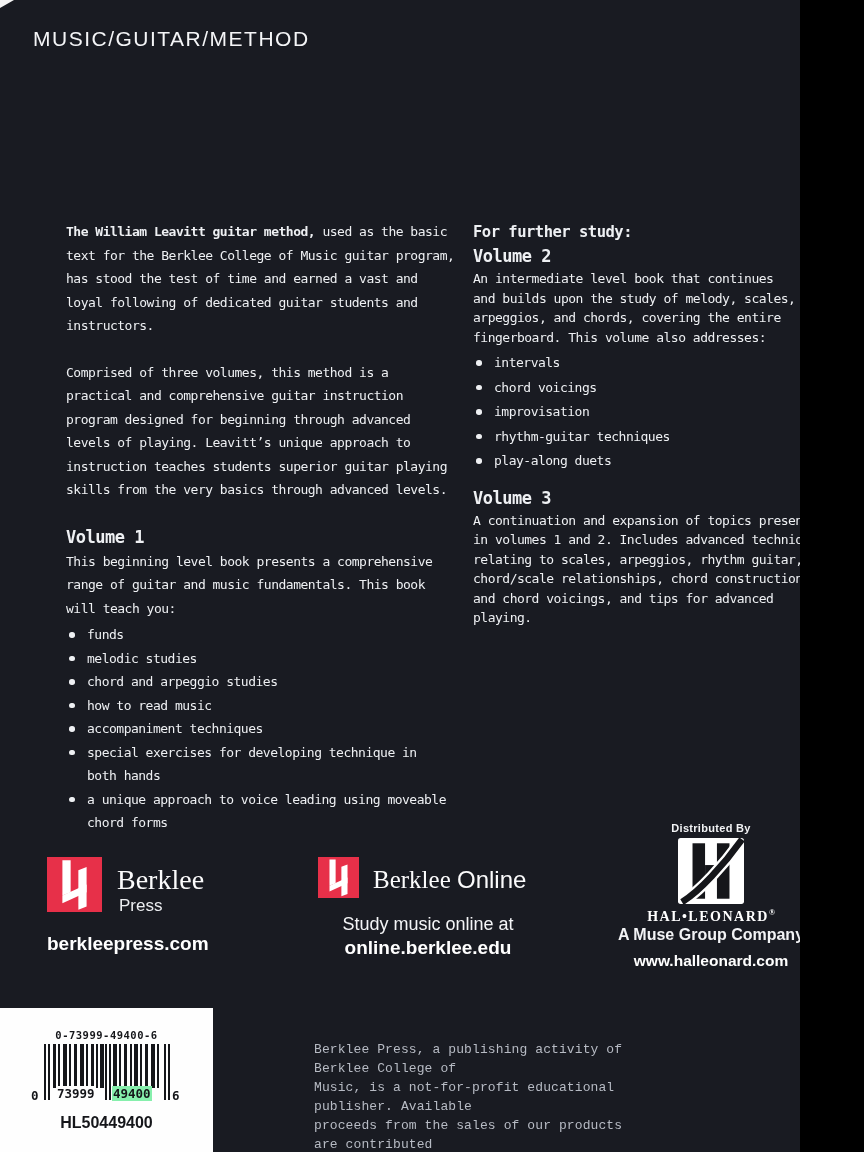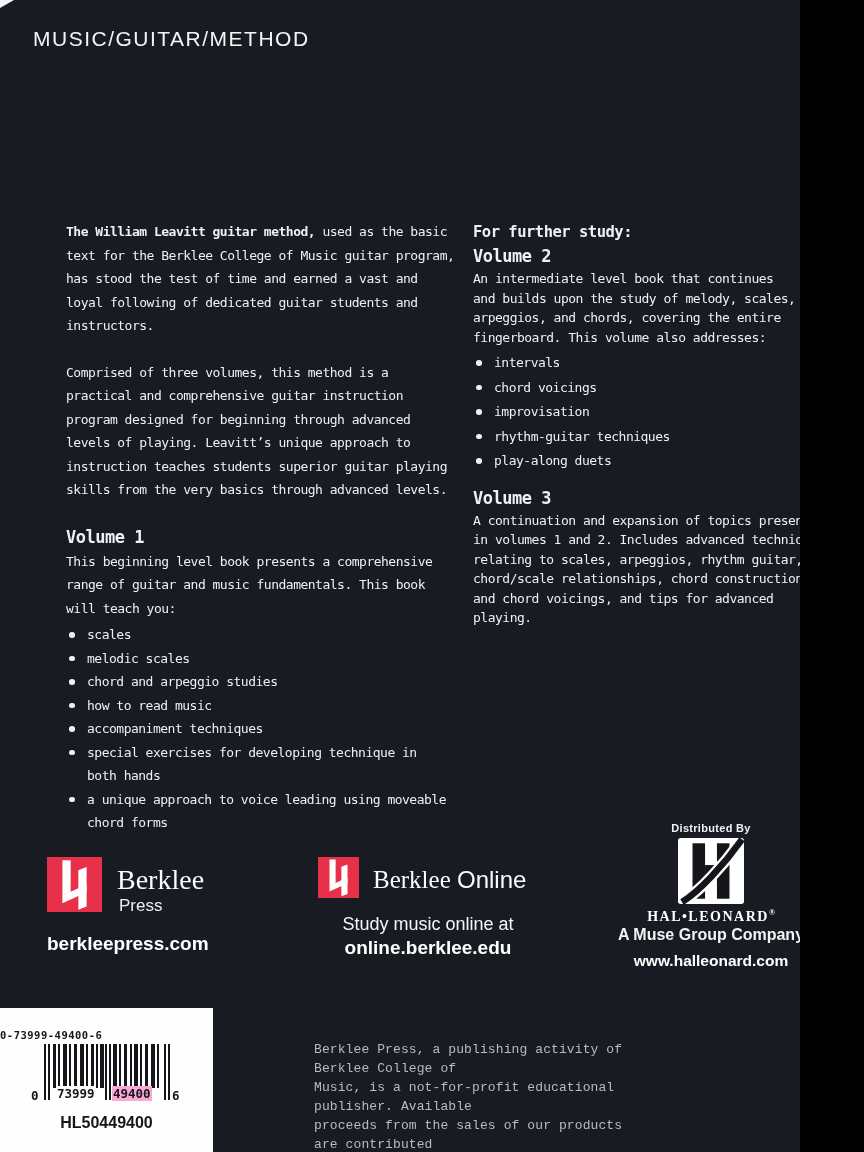--- a/index.html
+++ b/index.html
@@ -102,28 +102,28 @@
     margin-top:8px;
     font-family:"Liberation Sans", sans-serif;font-weight:bold;font-size:15.5px;color:#fff;
   }
 
   
   .barcode-box{
     position:absolute;left:0;top:1008px;width:213px;height:144px;
     background:#fefefe;color:#15161a;
   }
   .barcode-code{
-    position:absolute;left:0;top:21px;width:100%;text-align:left;
+    position:absolute;left:0;top:21px;width:100%;text-align:center;
     font-size:10.5px;letter-spacing:0.5px;font-weight:bold;
   }
   .barcode-bars{position:absolute;left:44px;top:36px;}
   .bc-digit{position:absolute;font-size:12.5px;font-weight:bold;}
   .bc-left{left:31px;top:80px;}
   .bc-g1{left:56px;top:78px;background:#fefefe;padding:0 1px;}
-  .bc-g2{left:112px;top:78px;background:#f9a8d4;padding:0 1px;}
+  .bc-g2{left:112px;top:78px;background:#86efac;padding:0 1px;}
   .bc-right{left:172px;top:80px;}
   .barcode-catalog{
     position:absolute;left:0;top:106px;width:100%;text-align:center;
     font-family:"Liberation Sans", sans-serif;font-weight:bold;font-size:16px;
   }
   .legal{
     position:absolute;left:314px;top:1040px;width:310px;
     font-family:Liberation Mono, monospace;font-size:13px;line-height:19px;
     color:#b7bbc4;letter-spacing:0.1px;
   }
@@ -147,22 +147,22 @@
 practical and comprehensive guitar instruction
 program designed for beginning through advanced
 levels of playing. Leavitt’s unique approach to
 instruction teaches students superior guitar playing
 skills from the very basics through advanced levels.</p>
     <h3 class="vol-heading">Volume 1</h3>
     <p class="body prewrap" style="margin-bottom:0;">This beginning level book presents a comprehensive
 range of guitar and music fundamentals. This book
 will teach you:</p>
     <ul class="bullets">
-      <li class="prewrap">scales</li>
-      <li class="prewrap">melodic scales</li>
+      <li class="prewrap">funds</li>
+      <li class="prewrap">melodic studies</li>
       <li class="prewrap">chord and arpeggio studies</li>
       <li class="prewrap">how to read music</li>
       <li class="prewrap">accompaniment techniques</li>
       <li class="prewrap">special exercises for developing technique in
 both hands</li>
       <li class="prewrap">a unique approach to voice leading using moveable
 chord forms</li>
     </ul>
   </div>
 

